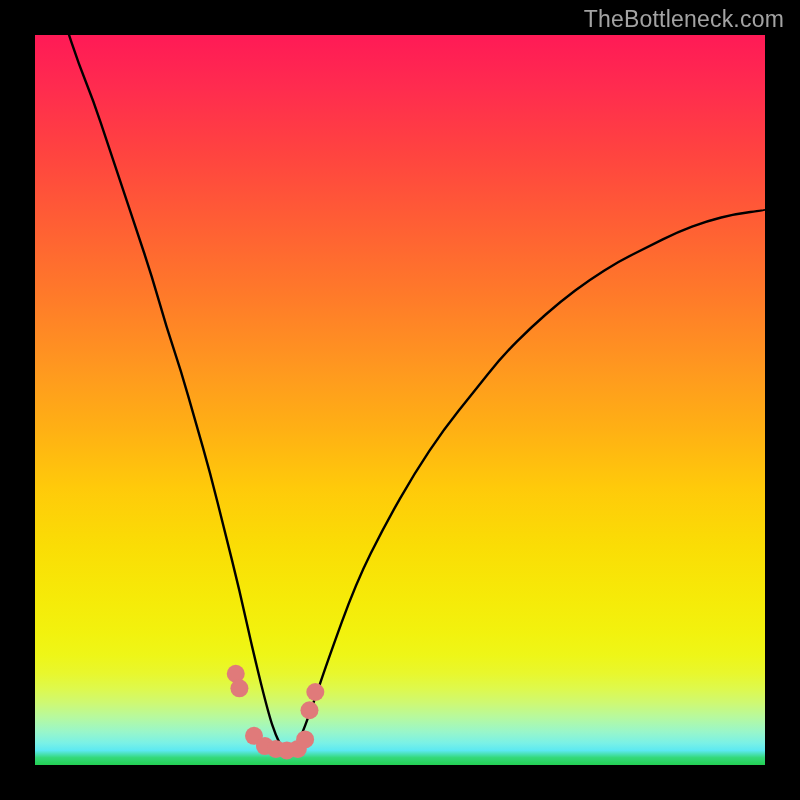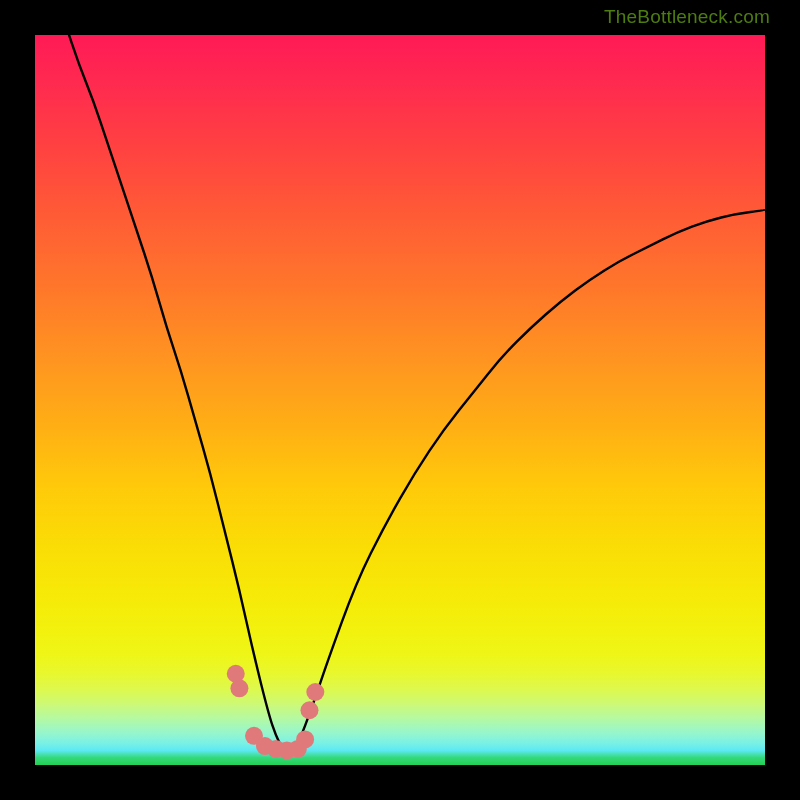--- a/index.html
+++ b/index.html
@@ -13,23 +13,23 @@
   }
   .frame {
     position: relative;
     width: 800px;
     height: 800px;
     background: #000;
   }
   .watermark {
     position: absolute;
     top: 6px;
-    right: 30px;
-    color: #4d7c0f;
-    font-size: 19px;
+    right: 16px;
+    color: #a3a3a3;
+    font-size: 23px;
     font-weight: 400;
     letter-spacing: 0.2px;
     z-index: 5;
   }
   .plot-area {
     position: absolute;
     left: 35px;
     top: 35px;
     width: 730px;
     height: 730px;

